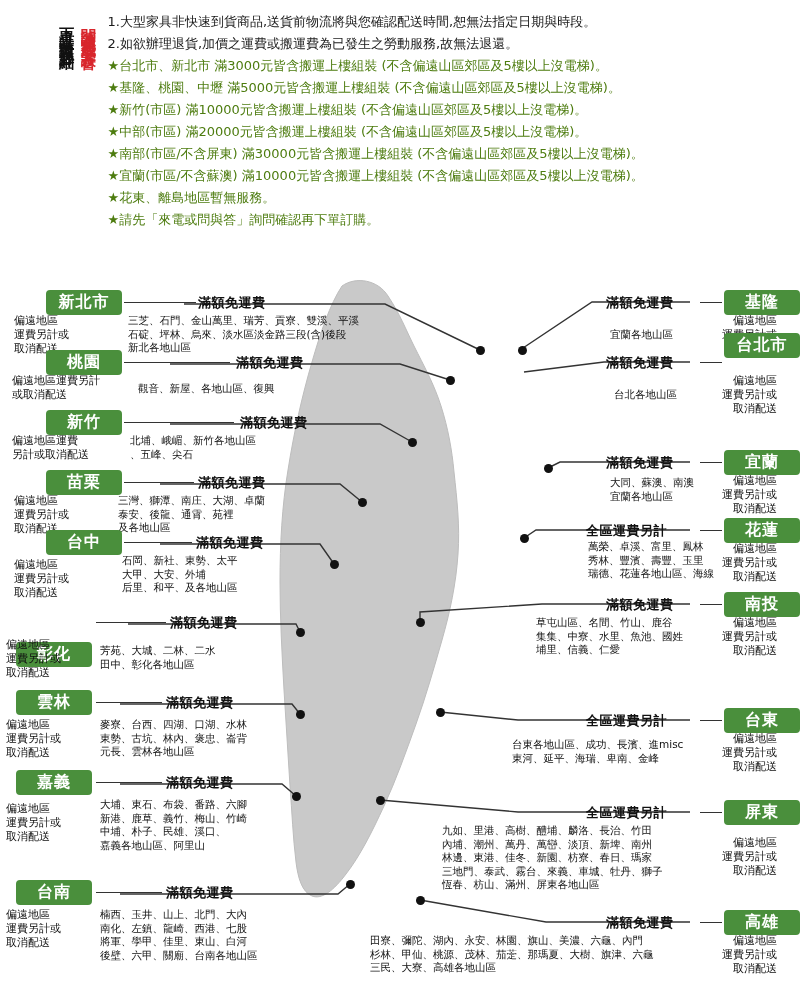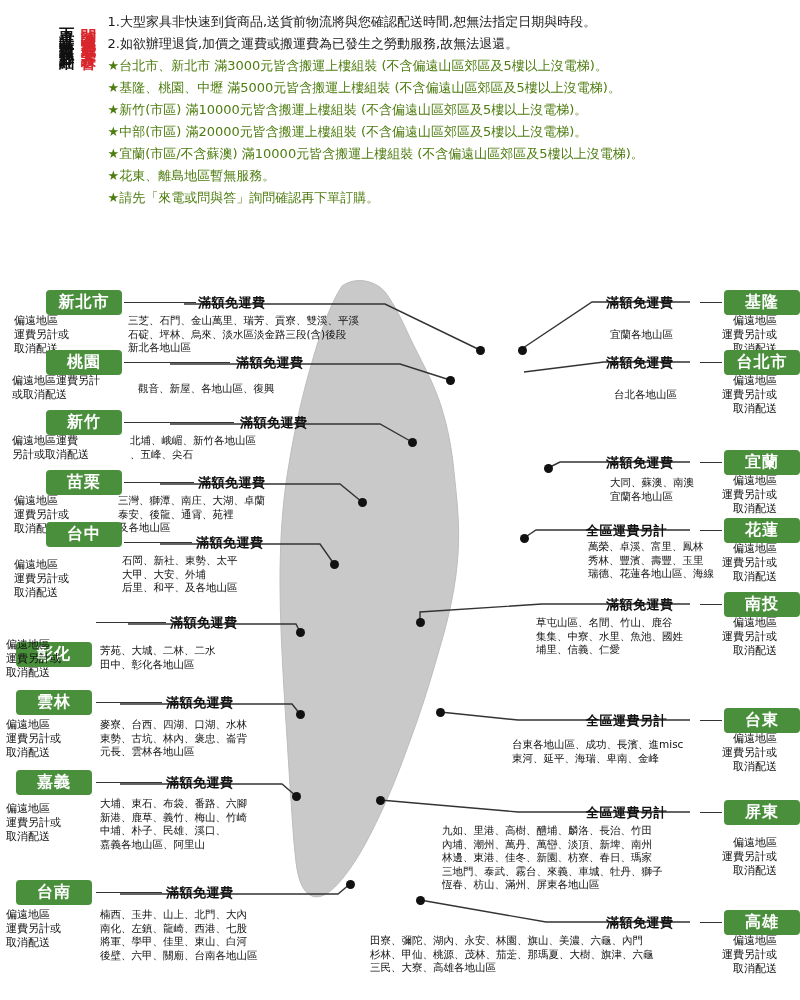--- a/index.html
+++ b/index.html
@@ -134,20 +134,21 @@
     <div class="vcol red">閱讀避免造成雙方誤會</div>
     <div class="vcol black">下單訂購前請務必詳細</div>
   </div>
   <div id="notice-lines">
       <div class="nline">1.大型家具非快速到貨商品,送貨前物流將與您確認配送時間,恕無法指定日期與時段。</div>
       <div class="nline">2.如欲辦理退貨,加價之運費或搬運費為已發生之勞動服務,故無法退還。</div>
       <div class="nline red">★台北市、新北市 滿3000元皆含搬運上樓組裝 (不含偏遠山區郊區及5樓以上沒電梯)。</div>
       <div class="nline red">★基隆、桃園、中壢 滿5000元皆含搬運上樓組裝 (不含偏遠山區郊區及5樓以上沒電梯)。</div>
       <div class="nline red">★新竹(市區) 滿10000元皆含搬運上樓組裝 (不含偏遠山區郊區及5樓以上沒電梯)。</div>
       <div class="nline red">★中部(市區) 滿20000元皆含搬運上樓組裝 (不含偏遠山區郊區及5樓以上沒電梯)。</div>
+      <div class="nline red">★南部(市區/不含屏東) 滿30000元皆含搬運上樓組裝 (不含偏遠山區郊區及5樓以上沒電梯)。</div>
       <div class="nline red">★宜蘭(市區/不含蘇澳) 滿10000元皆含搬運上樓組裝 (不含偏遠山區郊區及5樓以上沒電梯)。</div>
       <div class="nline red">★花東、離島地區暫無服務。</div>
       <div class="nline red">★請先「來電或問與答」詢問確認再下單訂購。</div>
     </div>
 </div>
 
 <div id="map-area">
 
   <svg id="taiwan-svg" width="260" height="700" viewBox="0 0 260 700">
     <path d="M104 18 C118 8, 140 12, 150 28 C162 46, 168 62, 176 78
@@ -200,57 +201,57 @@
   <div class="note" style="left:12px; top:162px;">偏遠地區運費<br>另計或取消配送</div>
   <div class="smallnote" style="left:130px; top:162px;">北埔、峨嵋、新竹各地山區<br>、五峰、尖石</div>
   <div class="hr" style="left:124px; top:150px; width:110px;"></div>
 
   <div class="tag green" style="left:46px; top:198px;">苗栗</div>
   <div class="headline" style="left:198px; top:202px;">滿額免運費</div>
   <div class="note" style="left:14px; top:222px;">偏遠地區<br>運費另計或<br>取消配送</div>
   <div class="smallnote" style="left:118px; top:222px;">三灣、獅潭、南庄、大湖、卓蘭<br>泰安、後龍、通霄、苑裡<br>及各地山區</div>
   <div class="hr" style="left:124px; top:210px; width:70px;"></div>
 
-  <div class="tag green" style="left:46px; top:250px;text-align:right;">台中</div>
+  <div class="tag green" style="left:46px; top:258px;text-align:right;">台中</div>
   <div class="headline" style="left:196px; top:262px;">滿額免運費</div>
   <div class="note" style="left:14px; top:286px;">偏遠地區<br>運費另計或<br>取消配送</div>
   <div class="smallnote" style="left:122px; top:282px;">石岡、新社、東勢、太平<br>大甲、大安、外埔<br>后里、和平、及各地山區</div>
   <div class="hr" style="left:124px; top:270px; width:68px;"></div>
 
   <div class="tag green" style="left:16px; top:338px;margin-top:32px;">彰化</div>
   <div class="headline" style="left:170px; top:342px;">滿額免運費</div>
   <div class="note" style="left:6px; top:366px;">偏遠地區<br>運費另計或<br>取消配送</div>
   <div class="smallnote" style="left:100px; top:372px;">芳苑、大城、二林、二水<br>田中、彰化各地山區</div>
   <div class="hr" style="left:96px; top:350px; width:70px;"></div>
 
   <div class="tag green" style="left:16px; top:418px;">雲林</div>
   <div class="headline" style="left:166px; top:422px;">滿額免運費</div>
   <div class="note" style="left:6px; top:446px;">偏遠地區<br>運費另計或<br>取消配送</div>
   <div class="smallnote" style="left:100px; top:446px;">麥寮、台西、四湖、口湖、水林<br>東勢、古坑、林內、褒忠、崙背<br>元長、雲林各地山區</div>
   <div class="hr" style="left:96px; top:430px; width:66px;"></div>
 
   <div class="tag green" style="left:16px; top:498px;">嘉義</div>
   <div class="headline" style="left:166px; top:502px;">滿額免運費</div>
   <div class="note" style="left:6px; top:530px;">偏遠地區<br>運費另計或<br>取消配送</div>
-  <div class="smallnote" style="left:100px; top:526px;font-family:Liberation Mono, monospace;">大埔、東石、布袋、番路、六腳<br>新港、鹿草、義竹、梅山、竹崎<br>中埔、朴子、民雄、溪口、<br>嘉義各地山區、阿里山</div>
+  <div class="smallnote" style="left:100px; top:526px;">大埔、東石、布袋、番路、六腳<br>新港、鹿草、義竹、梅山、竹崎<br>中埔、朴子、民雄、溪口、<br>嘉義各地山區、阿里山</div>
   <div class="hr" style="left:96px; top:510px; width:66px;"></div>
 
   <div class="tag green" style="left:16px; top:608px;">台南</div>
   <div class="headline" style="left:166px; top:612px;">滿額免運費</div>
   <div class="note" style="left:6px; top:636px;">偏遠地區<br>運費另計或<br>取消配送</div>
   <div class="smallnote" style="left:100px; top:636px;">楠西、玉井、山上、北門、大內<br>南化、左鎮、龍崎、西港、七股<br>將軍、學甲、佳里、東山、白河<br>後壁、六甲、關廟、台南各地山區</div>
   <div class="hr" style="left:96px; top:620px; width:66px;"></div>
 
   <div class="tag green" style="left:724px; top:18px;">基隆</div>
   <div class="headline" style="left:606px; top:22px;">滿額免運費</div>
   <div class="note r" style="left:722px; top:42px;">偏遠地區<br>運費另計或<br>取消配送</div>
   <div class="smallnote" style="left:610px; top:56px;">宜蘭各地山區</div>
   <div class="hr" style="left:700px; top:30px; width:22px;"></div>
 
-  <div class="tag green" style="left:724px; top:78px;">台北市</div>
+  <div class="tag green" style="left:724px; top:61px;">台北市</div>
   <div class="headline" style="left:606px; top:82px;">滿額免運費</div>
   <div class="note r" style="left:722px; top:102px;">偏遠地區<br>運費另計或<br>取消配送</div>
   <div class="smallnote" style="left:614px; top:116px;">台北各地山區</div>
   <div class="hr" style="left:700px; top:90px; width:22px;"></div>
 
   <div class="tag green" style="left:724px; top:178px;">宜蘭</div>
   <div class="headline" style="left:606px; top:182px;">滿額免運費</div>
   <div class="note r" style="left:722px; top:202px;">偏遠地區<br>運費另計或<br>取消配送</div>
   <div class="smallnote" style="left:610px; top:204px;">大同、蘇澳、南澳<br>宜蘭各地山區</div>
   <div class="hr" style="left:700px; top:190px; width:22px;"></div>

